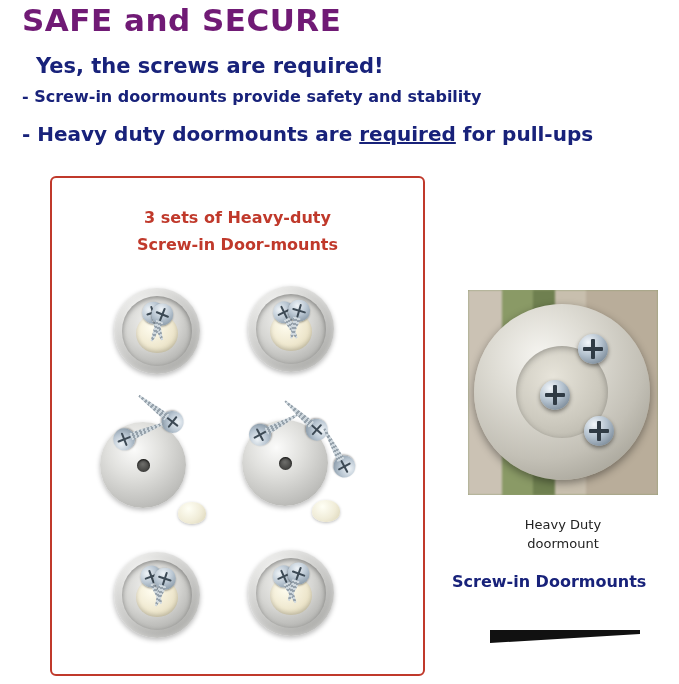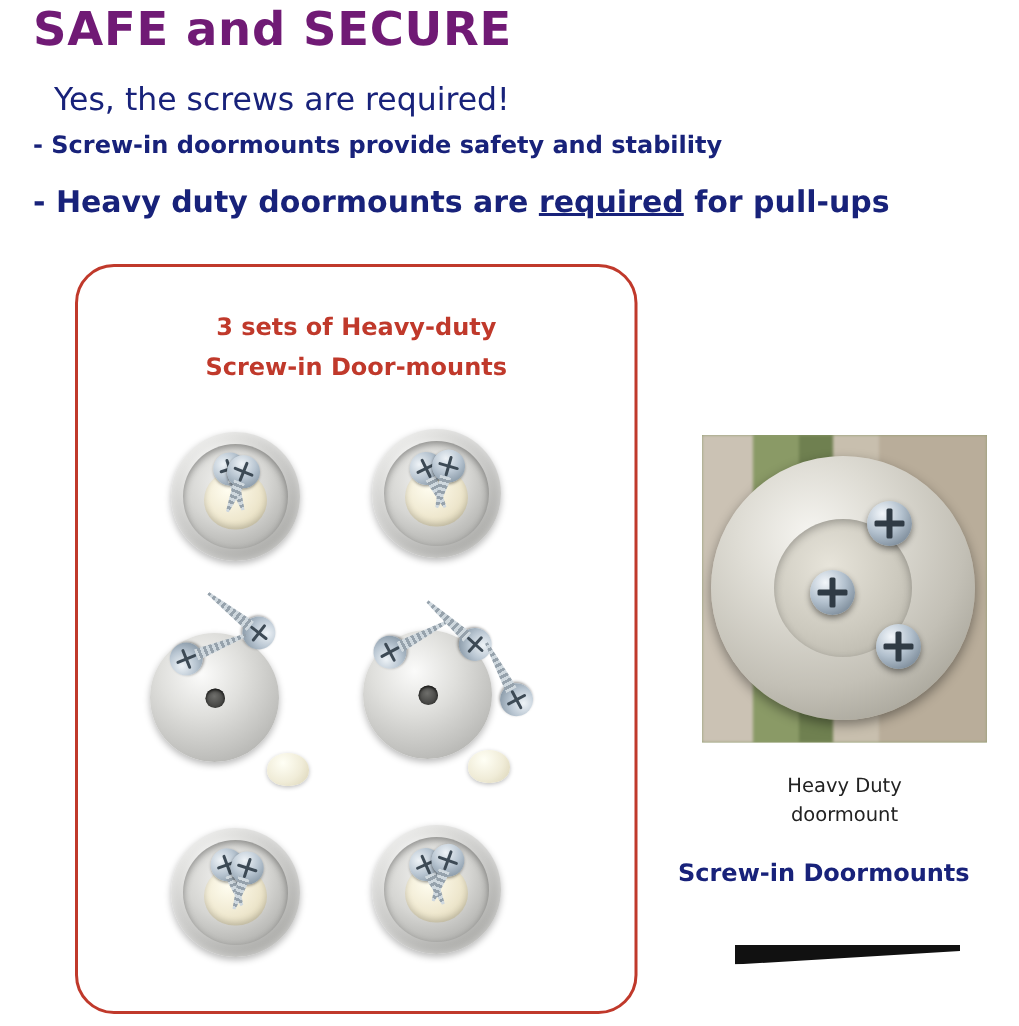--- a/index.html
+++ b/index.html
@@ -27,21 +27,21 @@
     color: #701a75;
     white-space: nowrap;
   }
 
   
   .subhead {
     position: absolute;
     left: 36px;
     top: 54px;
     font-size: 21px;
-    font-weight: normal;
+    font-weight: bold;
     color: #18227a;
     white-space: nowrap;
   }
   .bullet1 {
     position: absolute;
     left: 22px;
     top: 87px;
     font-size: 16px;
     font-weight: bold;
     color: #18227a;
@@ -59,21 +59,21 @@
   .u { text-decoration: underline; }
 
   
   .panel {
     position: absolute;
     left: 50px;
     top: 176px;
     width: 375px;
     height: 500px;
     border: 2px solid #c0392b;
-    border-radius: 26px;
+    border-radius: 6px;
     box-sizing: border-box;
   }
   .panel-title {
     position: absolute;
     left: 0;
     top: 26px;
     width: 100%;
     text-align: center;
     font-size: 16px;
     font-weight: bold;

